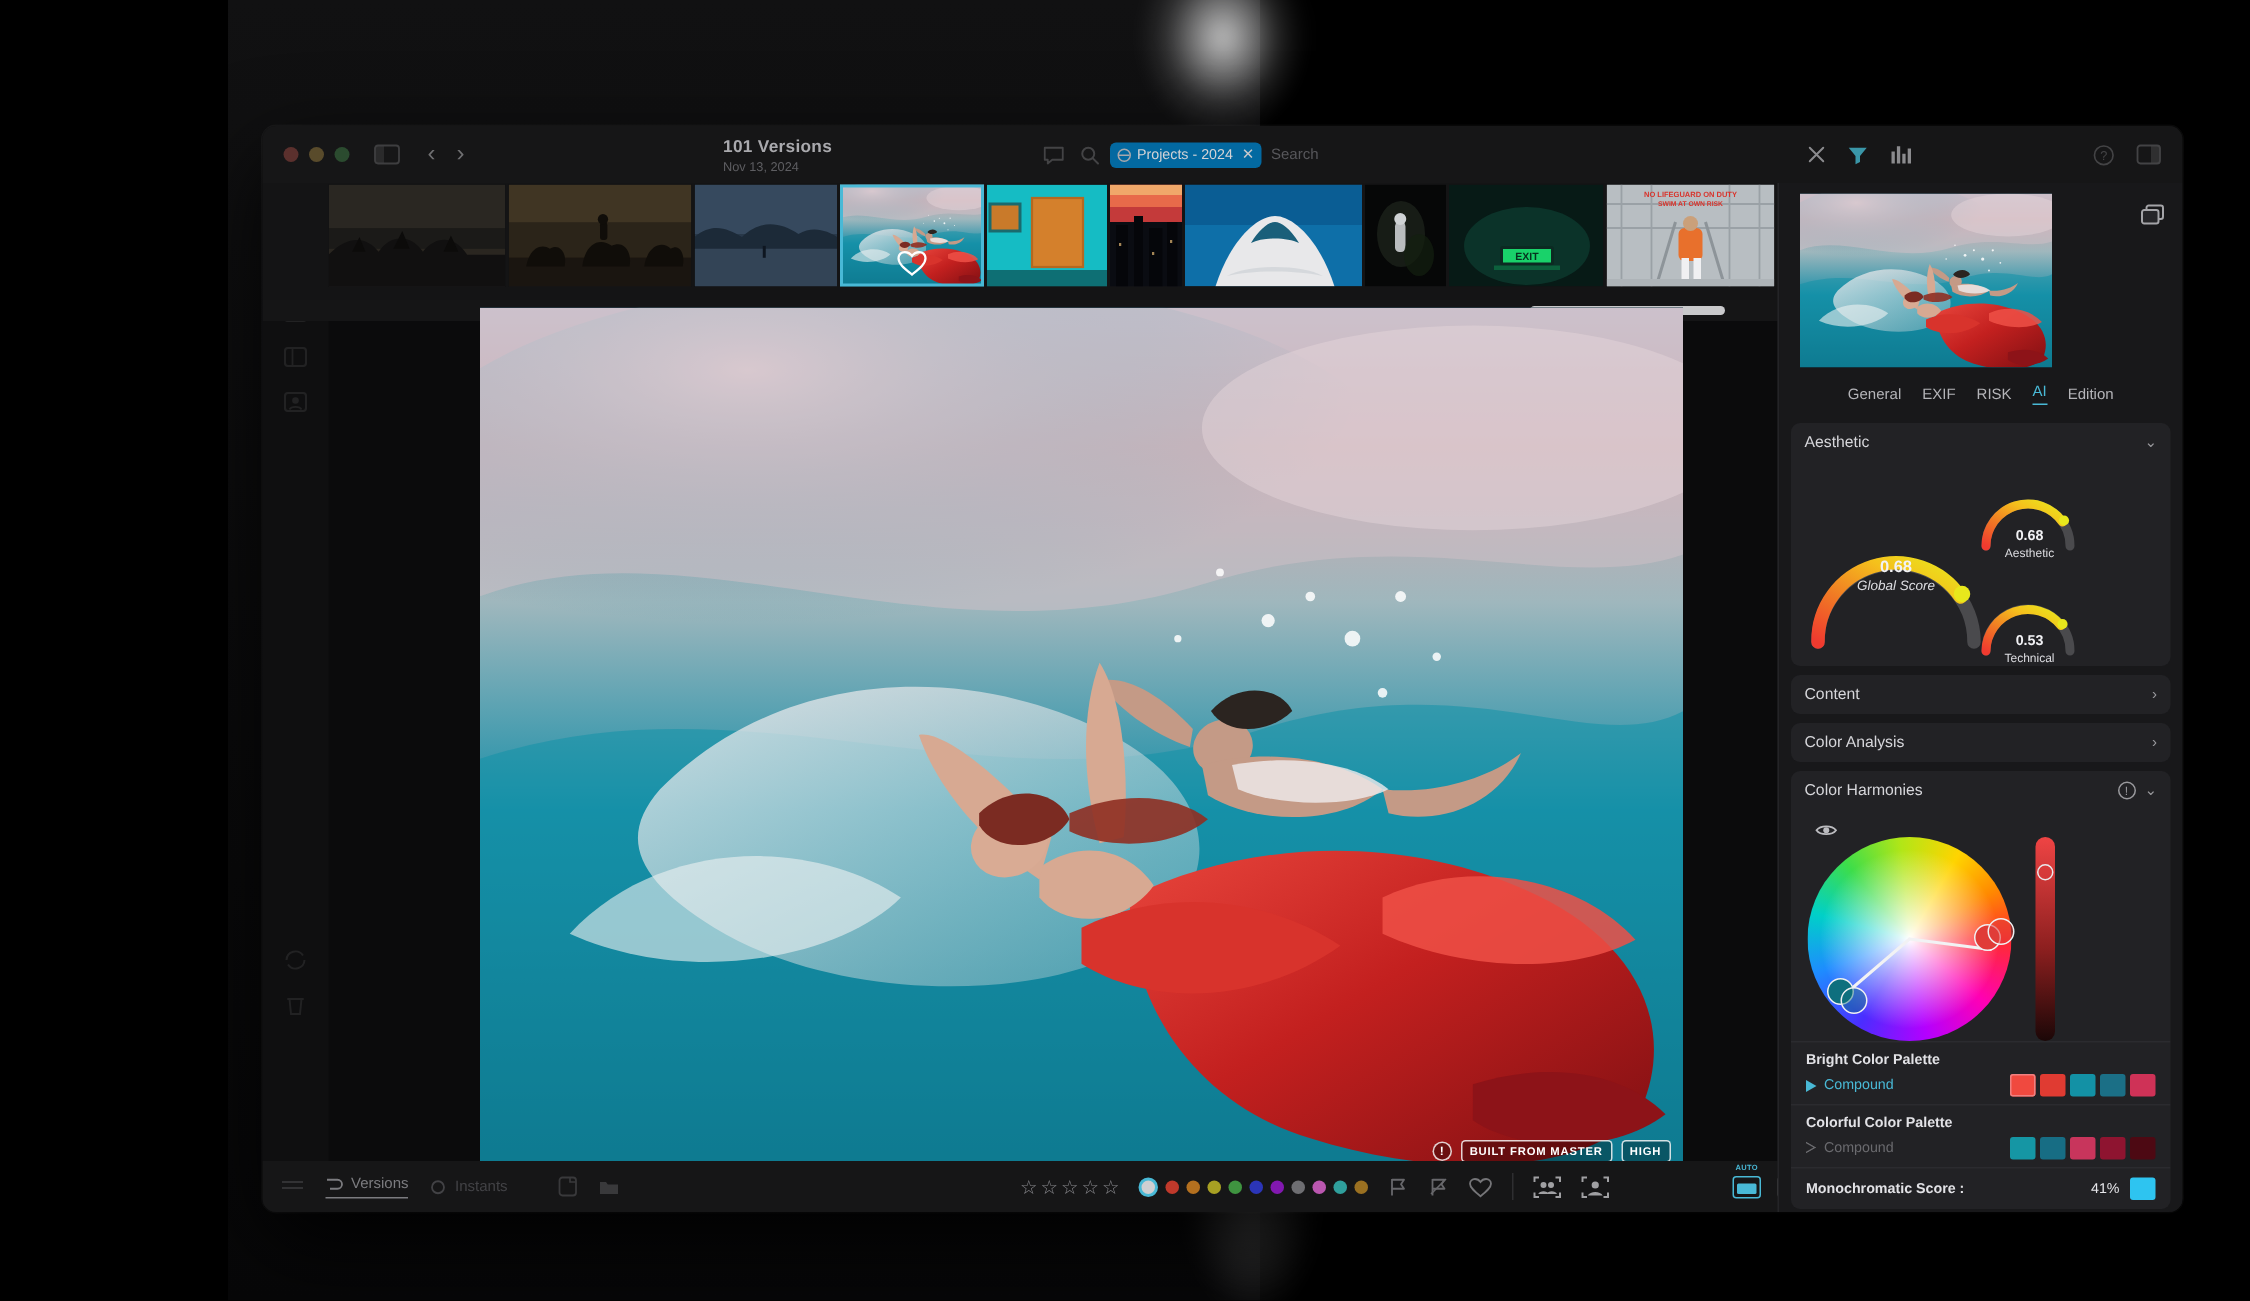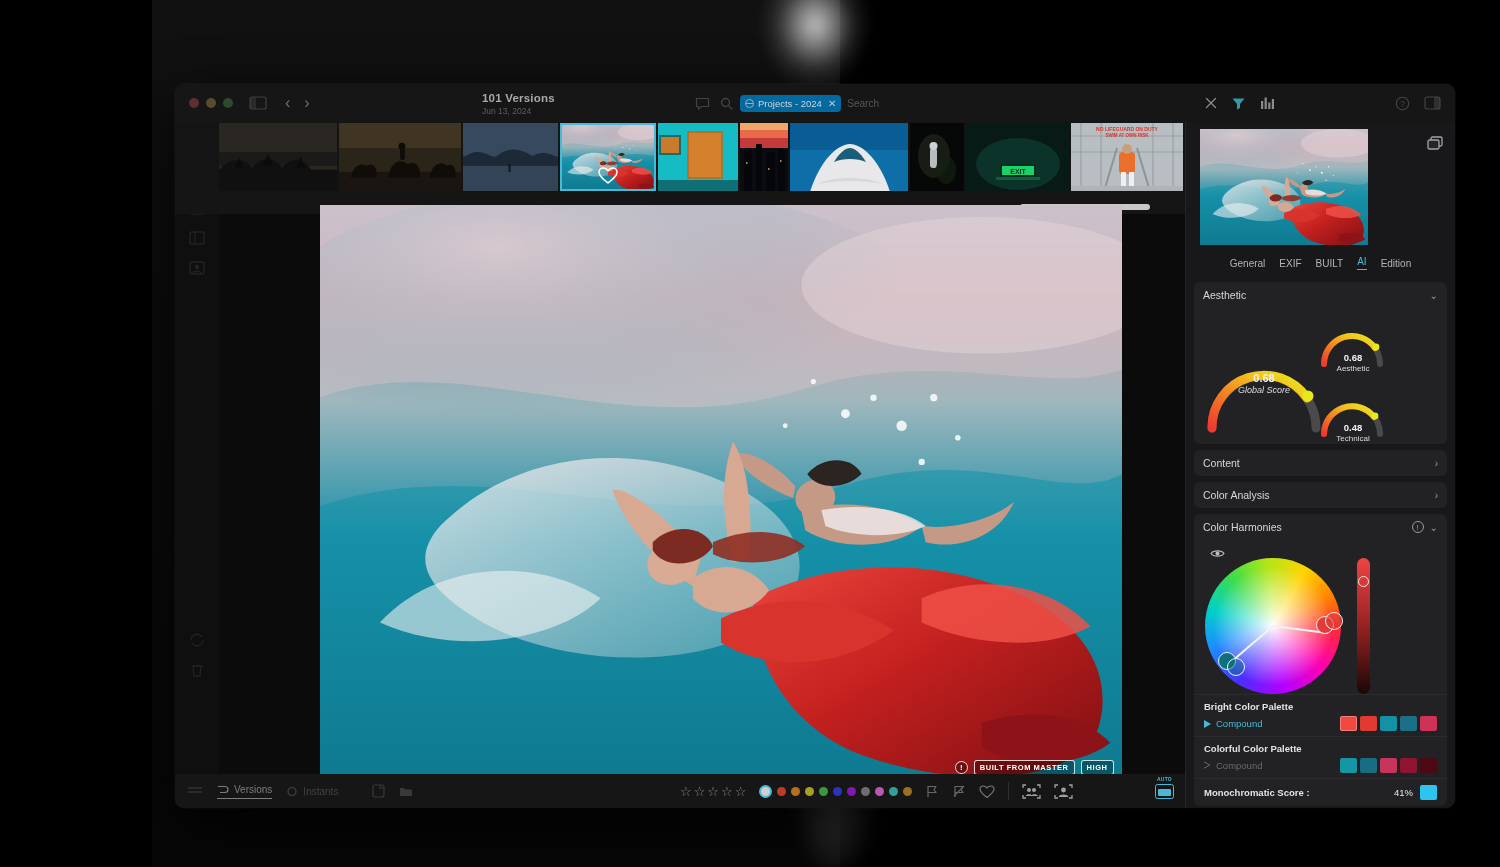--- a/index.html
+++ b/index.html
@@ -435,21 +435,21 @@
           </svg>
     </span>
 
     <div class="navarrows">
       <span class="chev">‹</span>
       <span class="chev">›</span>
     </div>
 
     <div class="doc-title">
       <div class="t1">101 Versions</div>
-      <div class="t2">Jun 13, 2024</div>
+      <div class="t2">Nov 13, 2024</div>
     </div>
 
     <div class="tb-center">
       <span class="tb-icon">
         <svg width="15" height="13" viewBox="0 0 15 13">
               <path d="M1.5 1.5h12v8h-7l-3 2.5v-2.5h-2z" fill="none" stroke="#9a9a9e" stroke-width="1.2" stroke-linejoin="round"></path>
             </svg>
       </span>
       <div class="searchwrap">
         <span class="tb-icon">
@@ -771,21 +771,21 @@
         <svg width="16" height="14" viewBox="0 0 16 14">
               <rect x="4" y="1" width="11" height="9" rx="1.5" fill="none" stroke="#c8c8cc" stroke-width="1.3"></rect>
               <rect x="1" y="4" width="11" height="9" rx="1.5" fill="#2a2a2d" stroke="#c8c8cc" stroke-width="1.3"></rect>
             </svg>
       </span>
     </div>
 
     <div class="tabs">
       <span class="tab">General</span>
       <span class="tab">EXIF</span>
-      <span class="tab">BUILT</span>
+      <span class="tab">RISK</span>
       <span class="tab active">AI</span>
       <span class="tab">Edition</span>
     </div>
 
     <div class="section">
       <div class="sec-head">
         <span>Aesthetic</span>
         <span class="sp"></span>
         <span class="car">⌄</span>
       </div>
@@ -806,21 +806,21 @@
         </svg>
         <div style="position:absolute; left:40px; top:64px; width:60px; text-align:center;">
           <div style="color:#f2f2f5;font-size:11px;font-weight:bold;">0.68</div>
           <div style="color:#dcdce0;font-size:9px;margin-top:1px;font-style:italic;">Global Score</div>
         </div>
         <div style="position:absolute; left:134px; top:44px; width:50px; text-align:center;">
           <div style="color:#f2f2f5;font-size:9.5px;font-weight:bold;">0.68</div>
           <div style="color:#dcdce0;font-size:8px;margin-top:1px;">Aesthetic</div>
         </div>
         <div style="position:absolute; left:134px; top:114px; width:50px; text-align:center;">
-          <div style="color:#f2f2f5;font-size:9.5px;font-weight:bold;">0.48</div>
+          <div style="color:#f2f2f5;font-size:9.5px;font-weight:bold;">0.53</div>
           <div style="color:#dcdce0;font-size:8px;margin-top:1px;">Technical</div>
         </div>
       </div>
     </div>
 
     <div class="section">
       <div class="sec-head">
         <span>Content</span>
         <span class="sp"></span>
         <span class="car">›</span>

